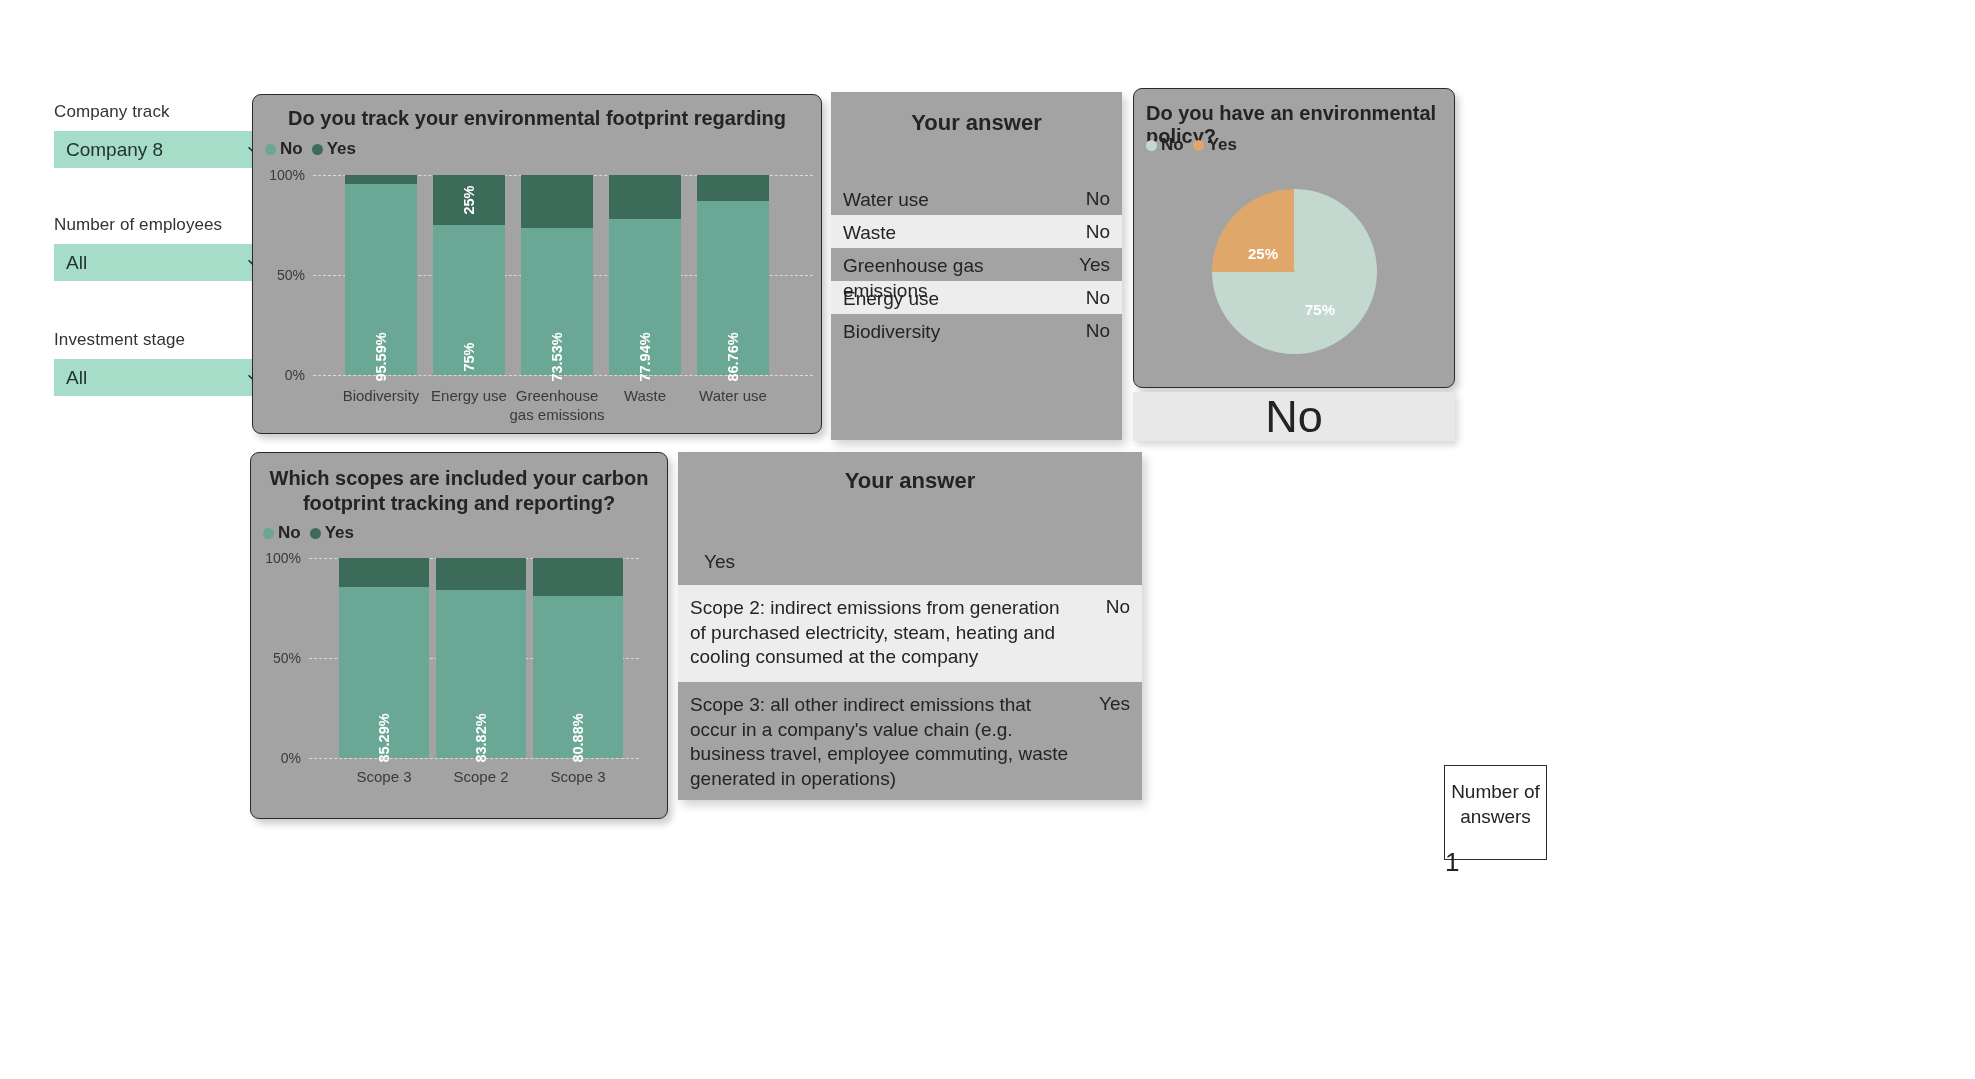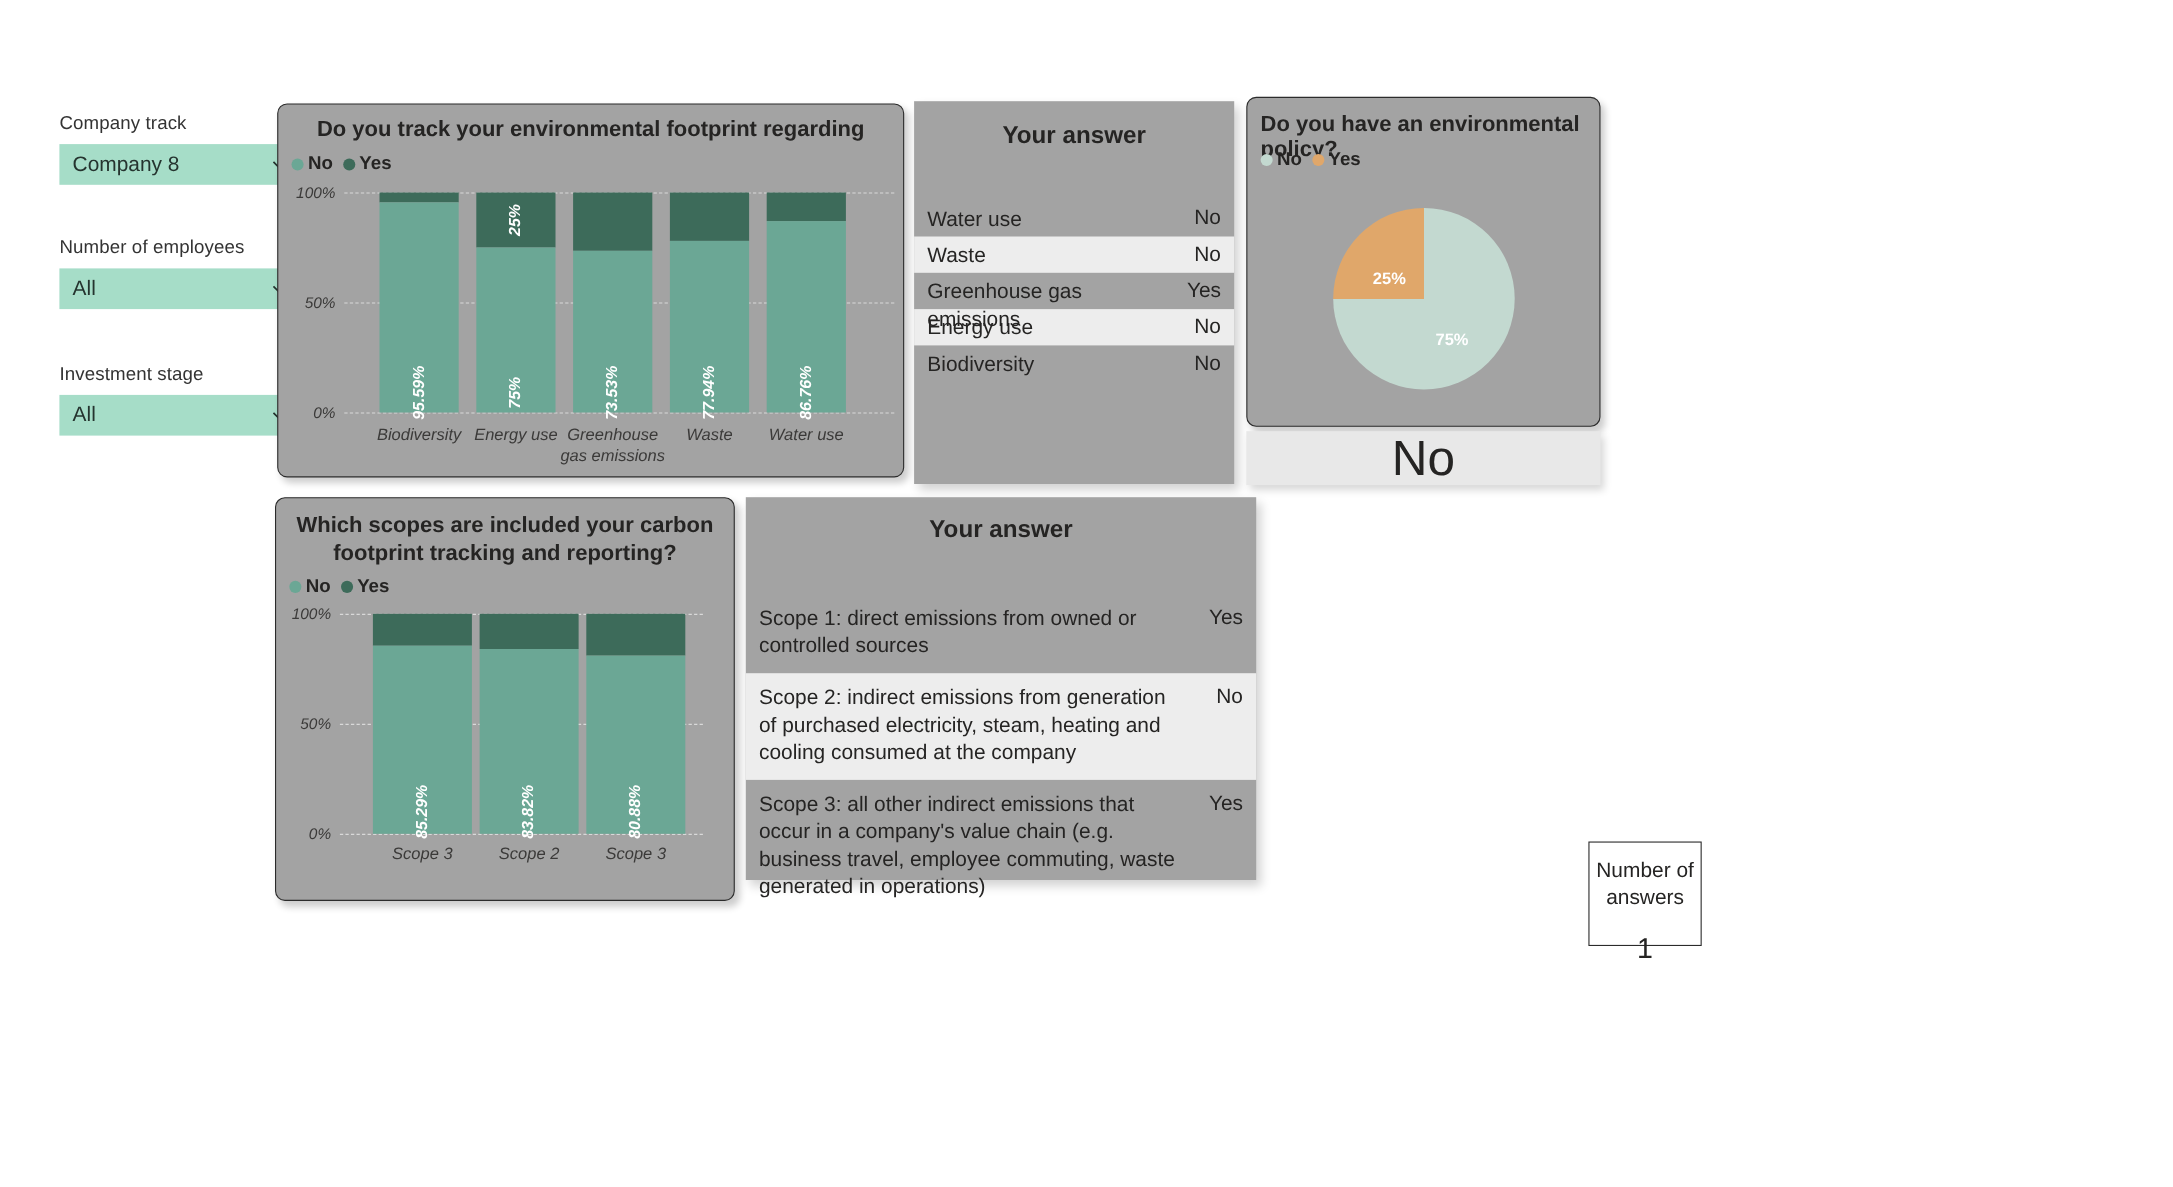--- a/index.html
+++ b/index.html
@@ -84,21 +84,20 @@
   .legend-dot {
     width: 11px;
     height: 11px;
     border-radius: 50%;
     display: inline-block;
   }
 
   
   .plot {
     position: absolute;
-    font-style: italic;
   }
   .axis-label {
     position: absolute;
     font-size: 14px;
     color: #3b3a39;
     text-align: right;
     transform: translateY(-50%);
   }
   .gridline {
     position: absolute;
@@ -180,21 +179,21 @@
   }
 
   
   .na-card {
     position: absolute;
     border: 1.5px solid #2b2b2b;
     background: #ffffff;
     box-sizing: border-box;
     display: flex;
     flex-direction: column;
-    align-items: center;
+    align-items: flex-start;
   }
   .na-title {
     font-size: 19px;
     color: #252423;
     text-align: center;
     line-height: 1.3;
     margin-top: 14px;
   }
   .na-value {
     font-size: 26px;
@@ -410,21 +409,20 @@
     <div class="cat-label" style="left:180px; top:220px; width:100px;">Scope 2</div>
     <div class="cat-label" style="left:277px; top:220px; width:100px;">Scope 3</div>
   </div>
 </div>
 
 <div class="card card-plain" style="left:678px; top:452px; width:464px; height:348px;">
   <div class="card-title" style="font-size:22px; margin-top:16px;">Your answer</div>
 
   <div class="ans-table" style="top:88px;">
     <div class="ans-row" style="padding:11px 12px 12px 12px;">
-      <span class="ans-q" style="max-width:380px;">Scope 1: direct emissions from owned or controlled sources</span>
       <span class="ans-a">Yes</span>
     </div>
     <div class="ans-row alt" style="padding:11px 12px 12px 12px;">
       <span class="ans-q" style="max-width:380px;">Scope 2: indirect emissions from generation of purchased electricity, steam, heating and cooling consumed at the company</span>
       <span class="ans-a">No</span>
     </div>
     <div class="ans-row" style="padding:11px 12px 12px 12px;">
       <span class="ans-q" style="max-width:380px;">Scope 3: all other indirect emissions that occur in a company's value chain (e.g. business travel, employee commuting, waste generated in operations)</span>
       <span class="ans-a">Yes</span>
     </div>

